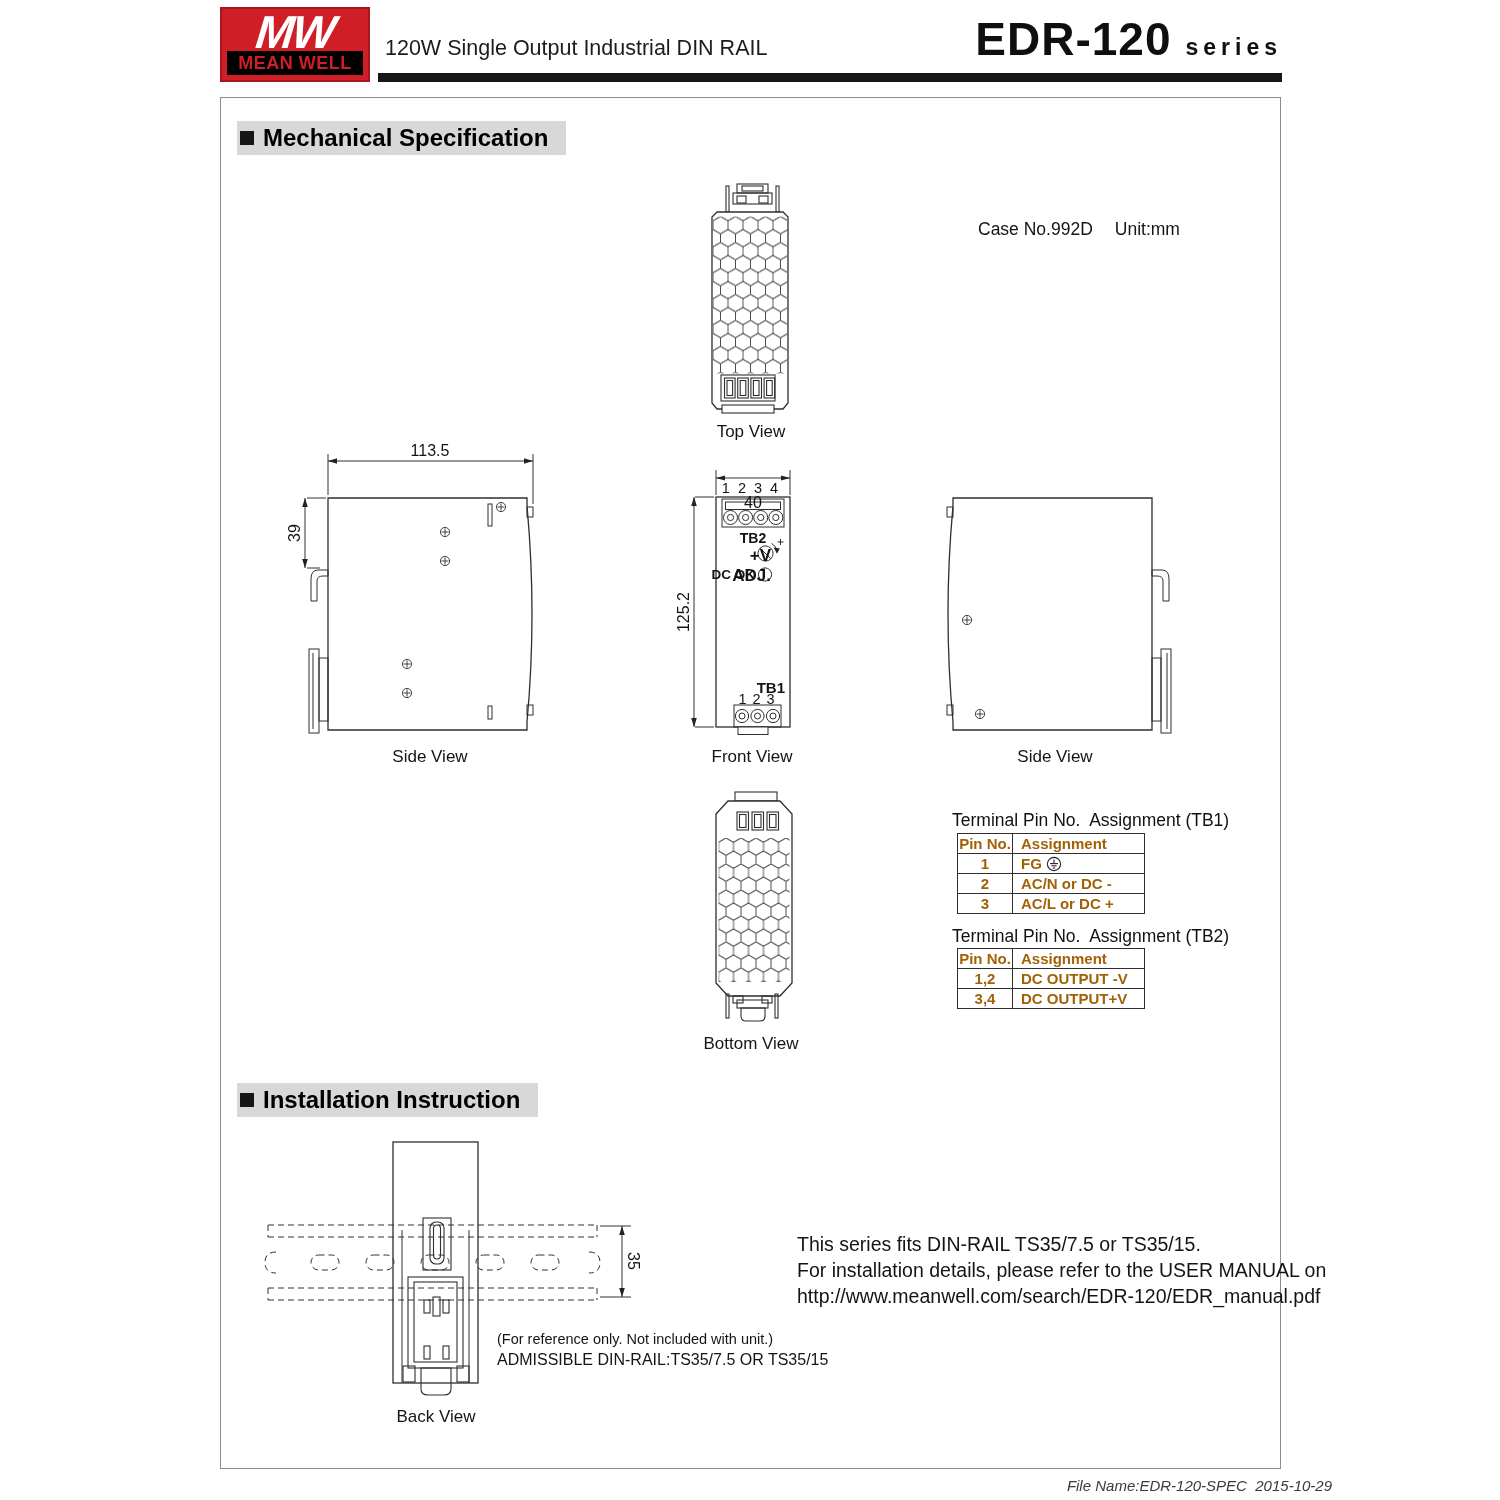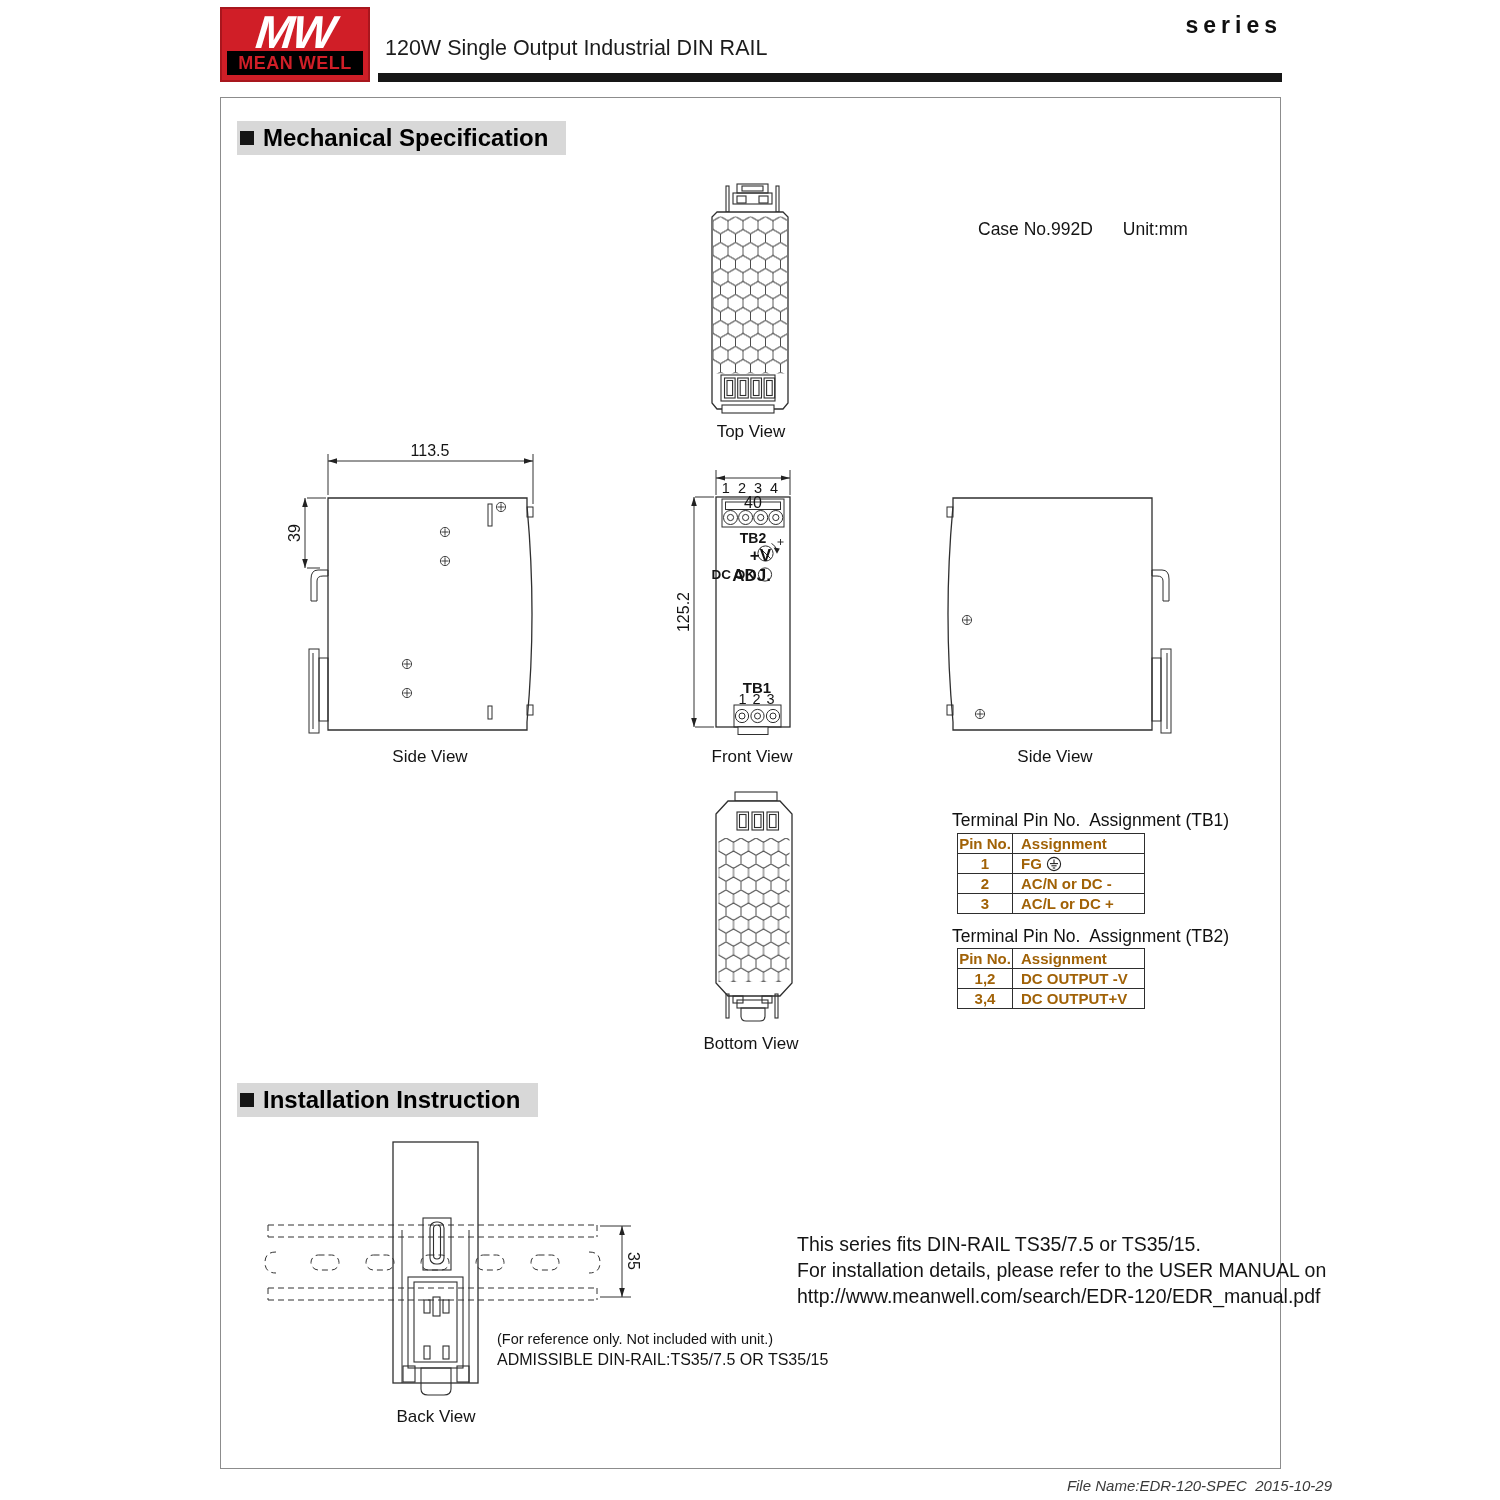--- a/index.html
+++ b/index.html
@@ -25,21 +25,21 @@
   
   .sec-head{display:flex;align-items:center;gap:9px;background:#d8d8d8;padding:3px 18px 3px 3px;}
   .sq{width:14px;height:14px;background:#151515;flex:0 0 auto;}
   .sec-head-text{font-size:24px;font-weight:700;color:#000000;white-space:nowrap;}
   
   .vlabel{font-size:17px;text-align:center;color:#141414;}
   .dim{font-size:16px;text-align:center;color:#141414;line-height:18px;}
   .rot-ccw{transform:rotate(-90deg);}
   .rot-cw{transform:rotate(90deg);}
   .case-info{font-size:17.5px;color:#141414;}
-  .case-info .gap{margin-left:30px;}
+  .case-info .gap{margin-left:22px;}
   .fp{color:#141414;}
   .fp-c{text-align:center;}
   .fp-r{text-align:right;}
   
   .tbl-title{font-size:17.5px;color:#111;white-space:pre;}
   table.pin-table{position:absolute;border-collapse:collapse;table-layout:fixed;}
   table.pin-table th,table.pin-table td{
     border:1.4px solid #2e2e2e;font-size:15px;font-weight:700;height:19px;
     padding:0;line-height:17px;color:#a16207;}
   table.pin-table .c1{width:54px;text-align:center;}
@@ -55,20 +55,21 @@
 <body>
 
 <div class="abs logo">
   <div class="logo-mw">MW</div>
   <div class="logo-strip">
     <span class="logo-name">MEAN WELL</span>
   </div>
 </div>
 <div class="abs prod-title">120W Single Output Industrial DIN RAIL</div>
 <div class="abs series-block">
+  <span class="series-name">EDR-120</span>
   <span class="series-suffix">series</span>
 </div>
 <div class="abs header-bar"></div>
 
 <div class="abs main-box"></div>
 
 <div class="abs sec-head" style="left:237px;top:121px;">
   <span class="sq"></span>
   <span class="sec-head-text">Mechanical Specification</span>
 </div>
@@ -208,21 +209,21 @@
       <circle cx="773" cy="716" r="3"></circle>
     <rect x="738" y="727" width="30" height="7.5" fill="#fff"></rect>
   </g>
 </svg>
 <div class="abs dim" style="left:723px;top:459px;width:60px;margin-top:35px;">40</div>
 <div class="abs dim rot-ccw" style="left:656px;top:603px;width:56px;height:18px;">125.2</div>
 <div class="abs fp fp-c" style="left:719px;top:480px;width:64px;font-size:14.5px;letter-spacing:2px;">1 2 3 4</div>
 <div class="abs fp fp-c" style="left:725px;top:530px;width:56px;font-size:14px;font-weight:600;">TB2</div>
 <div class="abs fp fp-r" style="left:693px;top:546px;width:62px;font-size:17px;font-weight:600;padding-left:16px;">+V ADJ.</div>
 <div class="abs fp fp-r" style="left:693px;top:567px;width:62px;font-size:13.5px;font-weight:600;">DC OK</div>
-<div class="abs fp fp-c" style="left:729px;top:679px;width:56px;font-size:15px;font-weight:600;">TB1</div>
+<div class="abs fp fp-c" style="left:729px;top:679px;width:56px;font-size:15px;font-weight:600;text-align:right;">TB1</div>
 <div class="abs fp fp-c" style="left:733px;top:691px;width:48px;font-size:14.5px;letter-spacing:1px;">1 2 3</div>
 <div class="abs vlabel" style="left:702px;top:747px;width:100px;">Front View</div>
 
 <svg class="drw" style="left:940px;top:440px;" width="240" height="305" viewBox="940 440 240 305">
   <path d="M1152 498 L953 498 L953 506 Q943 614 953 722 L953 730 L1152 730 Z" fill="#fff" stroke="#2f2f2f" stroke-width="1.3"></path>
   <g stroke="#2f2f2f" stroke-width="1" fill="none">
     <rect x="947" y="507" width="6" height="10"></rect>
     <rect x="947" y="705" width="6" height="10"></rect>
     <path d="M1152 570 L1162 570 Q1169 570 1169 579 L1169 601 L1163 601 L1163 581 Q1163 576 1157 576 L1152 576 Z"></path>
     <rect x="1161" y="649" width="10" height="84"></rect>

